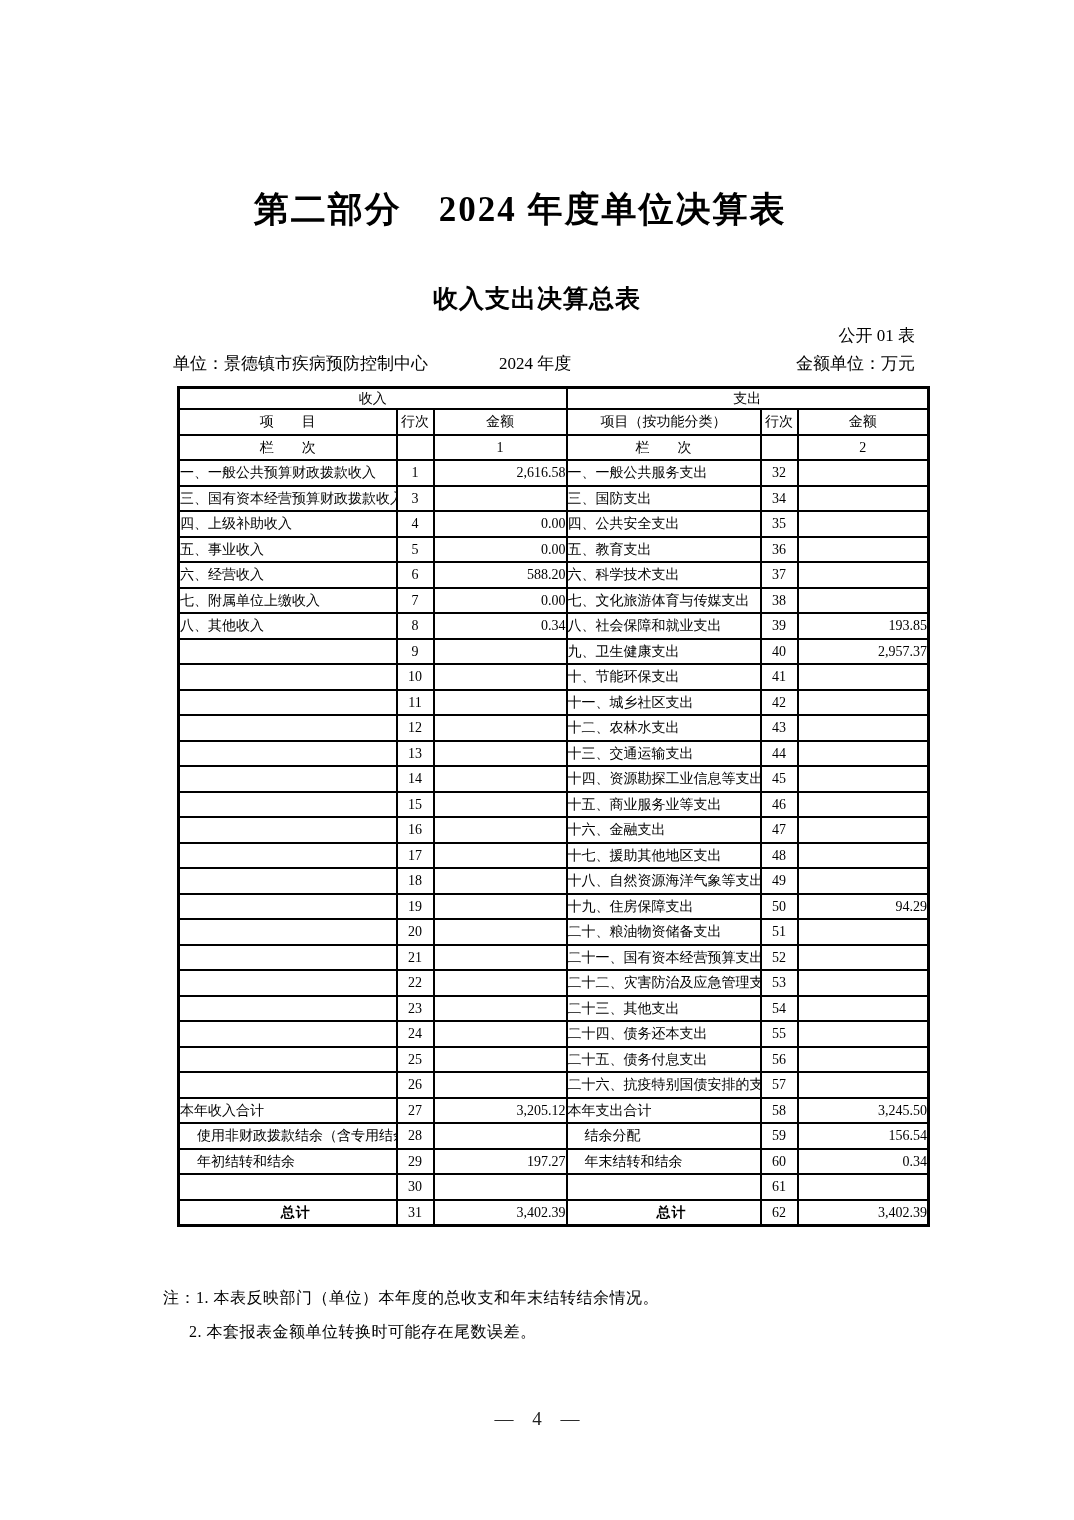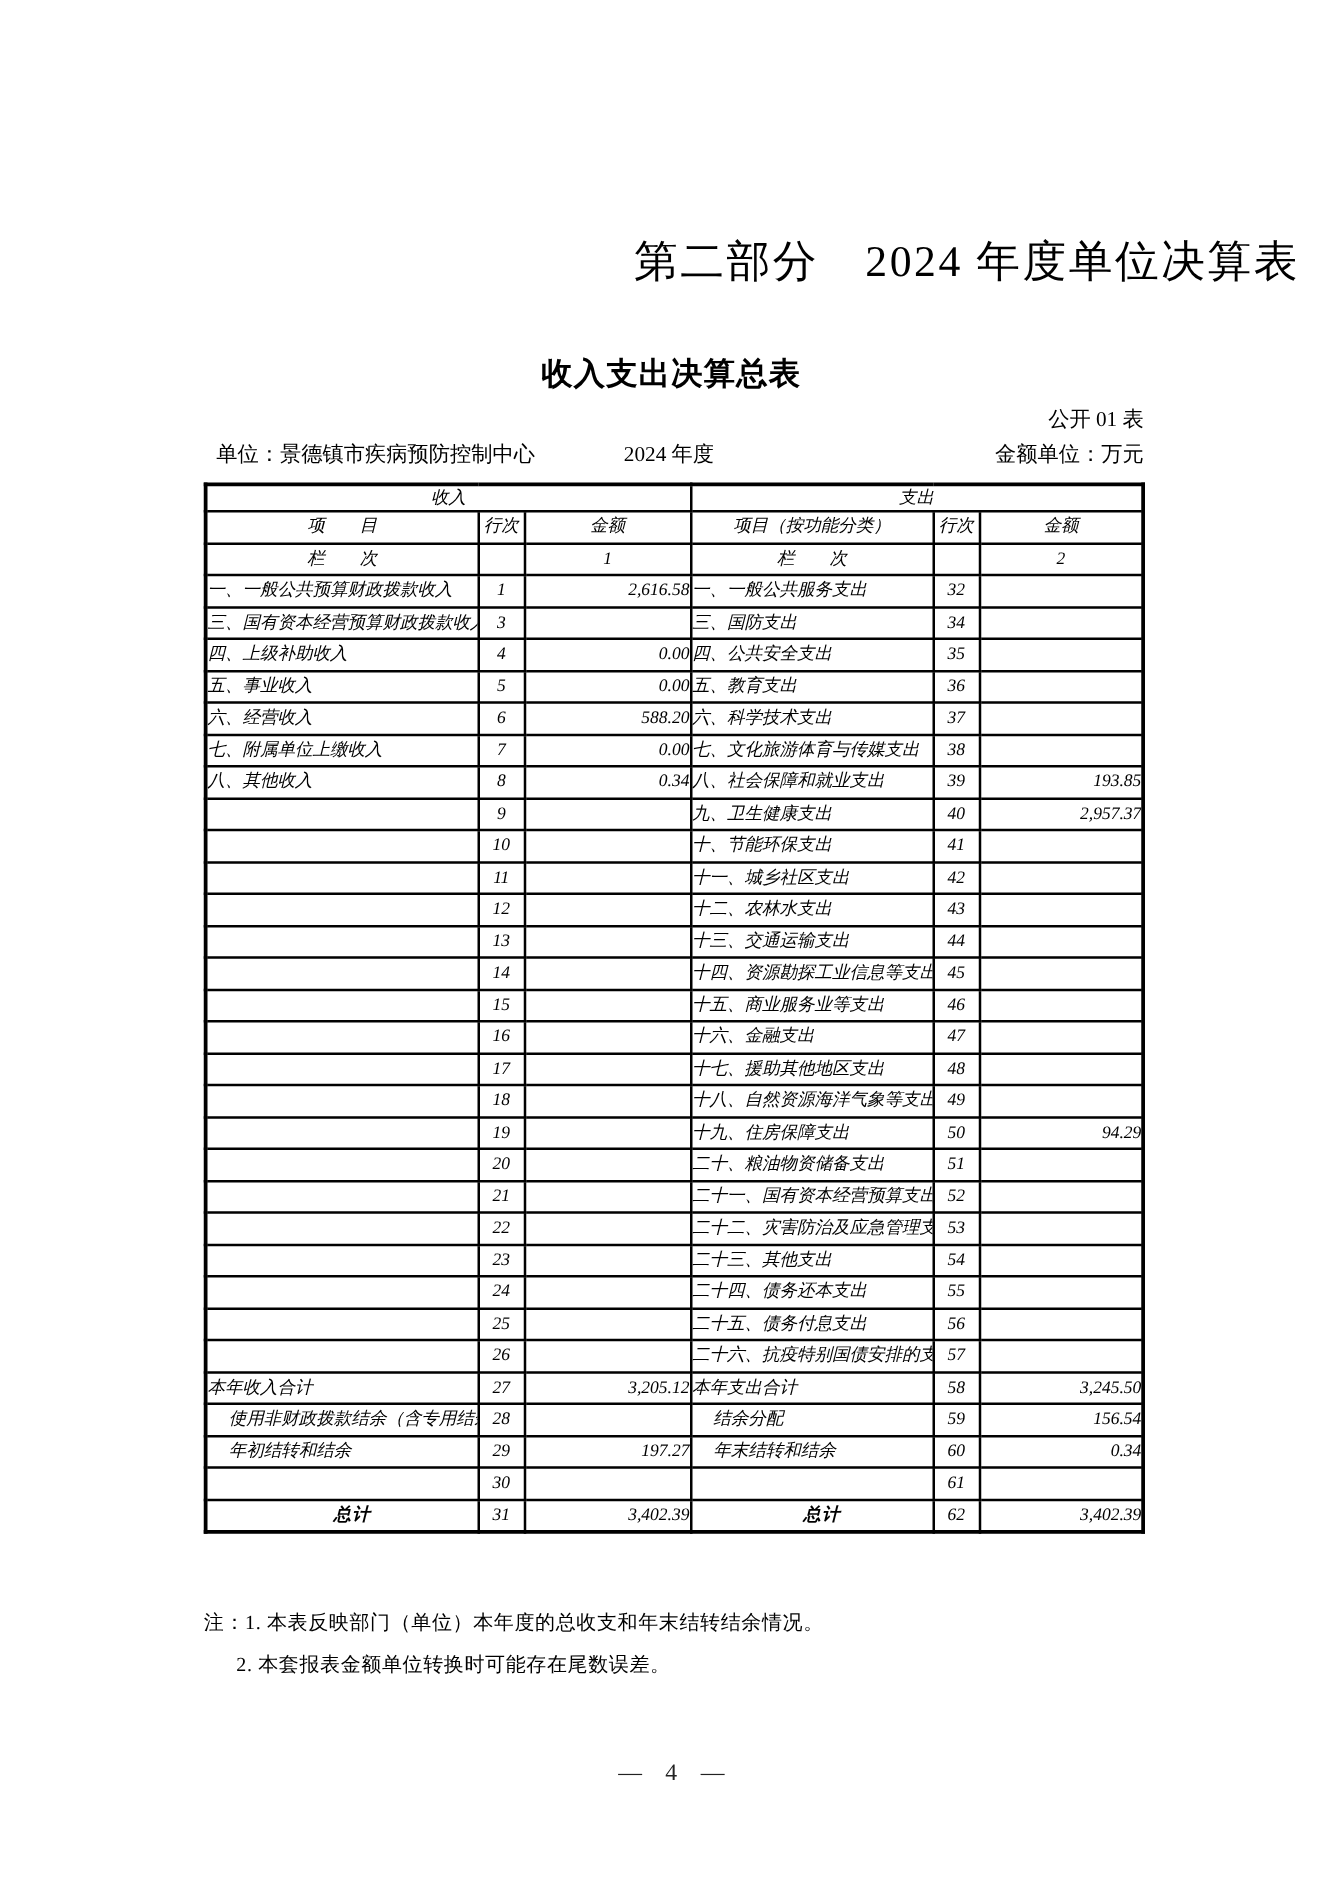--- a/index.html
+++ b/index.html
@@ -2,40 +2,39 @@
 <html><head>
 <meta charset="utf-8">
 <style>
   html,body{margin:0;padding:0;}
   body{
     width:1074px;height:1520px;background:#ffffff;position:relative;
     font-family:"Liberation Serif","DejaVu Serif",serif;color:#000;
     -webkit-font-smoothing:antialiased;
   }
   .part-title{
-    position:absolute;top:186px;left:0;width:1040px;text-align:right;
-    font-size:35px;font-weight:normal;letter-spacing:2px;white-space:nowrap;
+    position:absolute;top:186px;left:0;width:1040px;text-align:center;
+    font-size:35px;font-weight:bold;letter-spacing:2px;white-space:nowrap;
   }
   .table-title{
     position:absolute;top:282px;left:0;width:1074px;text-align:center;
     font-size:25px;font-weight:bold;letter-spacing:1px;
     font-family:"DejaVu Sans","Liberation Sans",sans-serif;
   }
   .form-label{
     position:absolute;top:324px;right:159px;font-size:17px;white-space:nowrap;
   }
   .info-unit{position:absolute;top:352px;left:173px;font-size:17px;white-space:nowrap;}
   .info-year{position:absolute;top:352px;left:499px;font-size:17px;white-space:nowrap;}
   .info-currency{position:absolute;top:352px;right:159px;font-size:17px;white-space:nowrap;}
 
   table.budget{
-    position:absolute;left:163px;top:386px;width:750px;
+    position:absolute;left:177px;top:386px;width:750px;
     border-collapse:collapse;table-layout:fixed;
     border:3px solid #000;
-    font-style:italic;
   }
   table.budget td{
     border:2px solid #000;font-size:14px;padding:0;vertical-align:middle;
     white-space:nowrap;overflow:hidden;line-height:1.1;
   }
   tr.h1 td{height:19px;}
   tr.h2 td{height:24px;}
   tr.h3 td{height:23px;}
   tbody td{height:23.5px;}
   td.center{text-align:center;}

